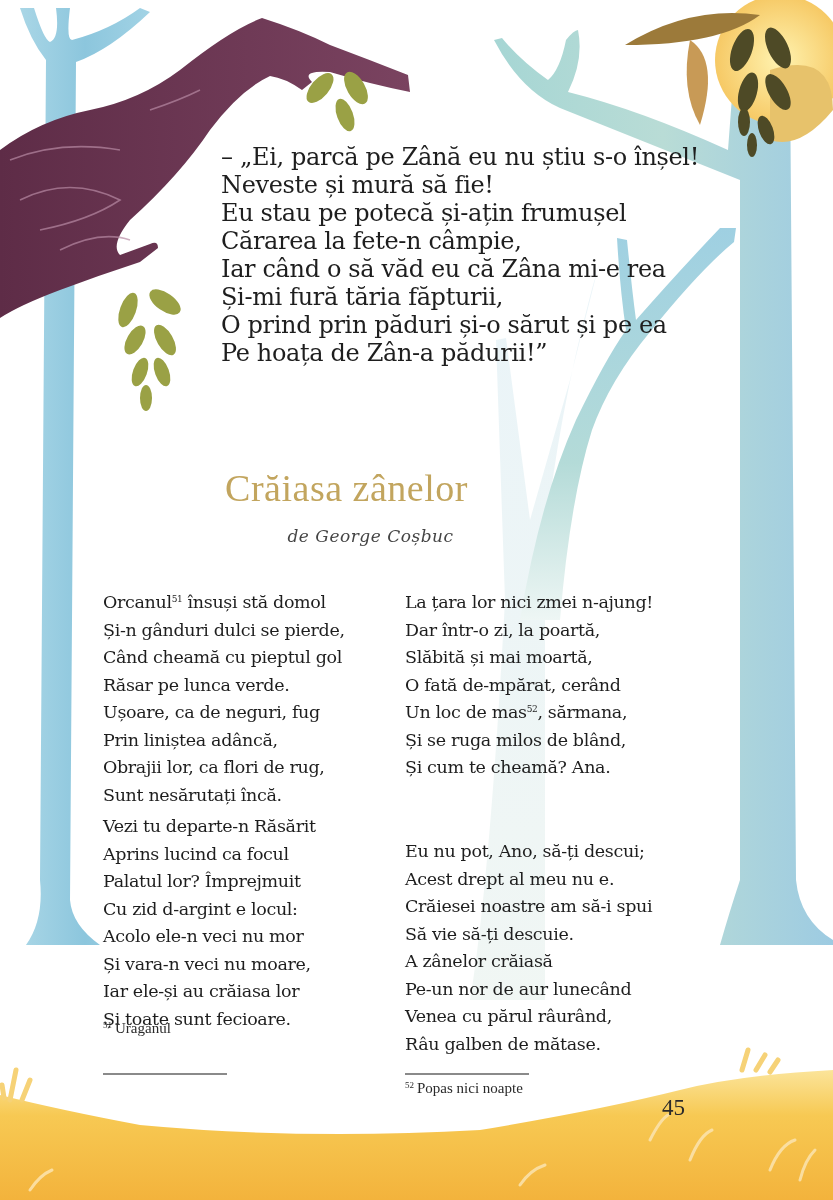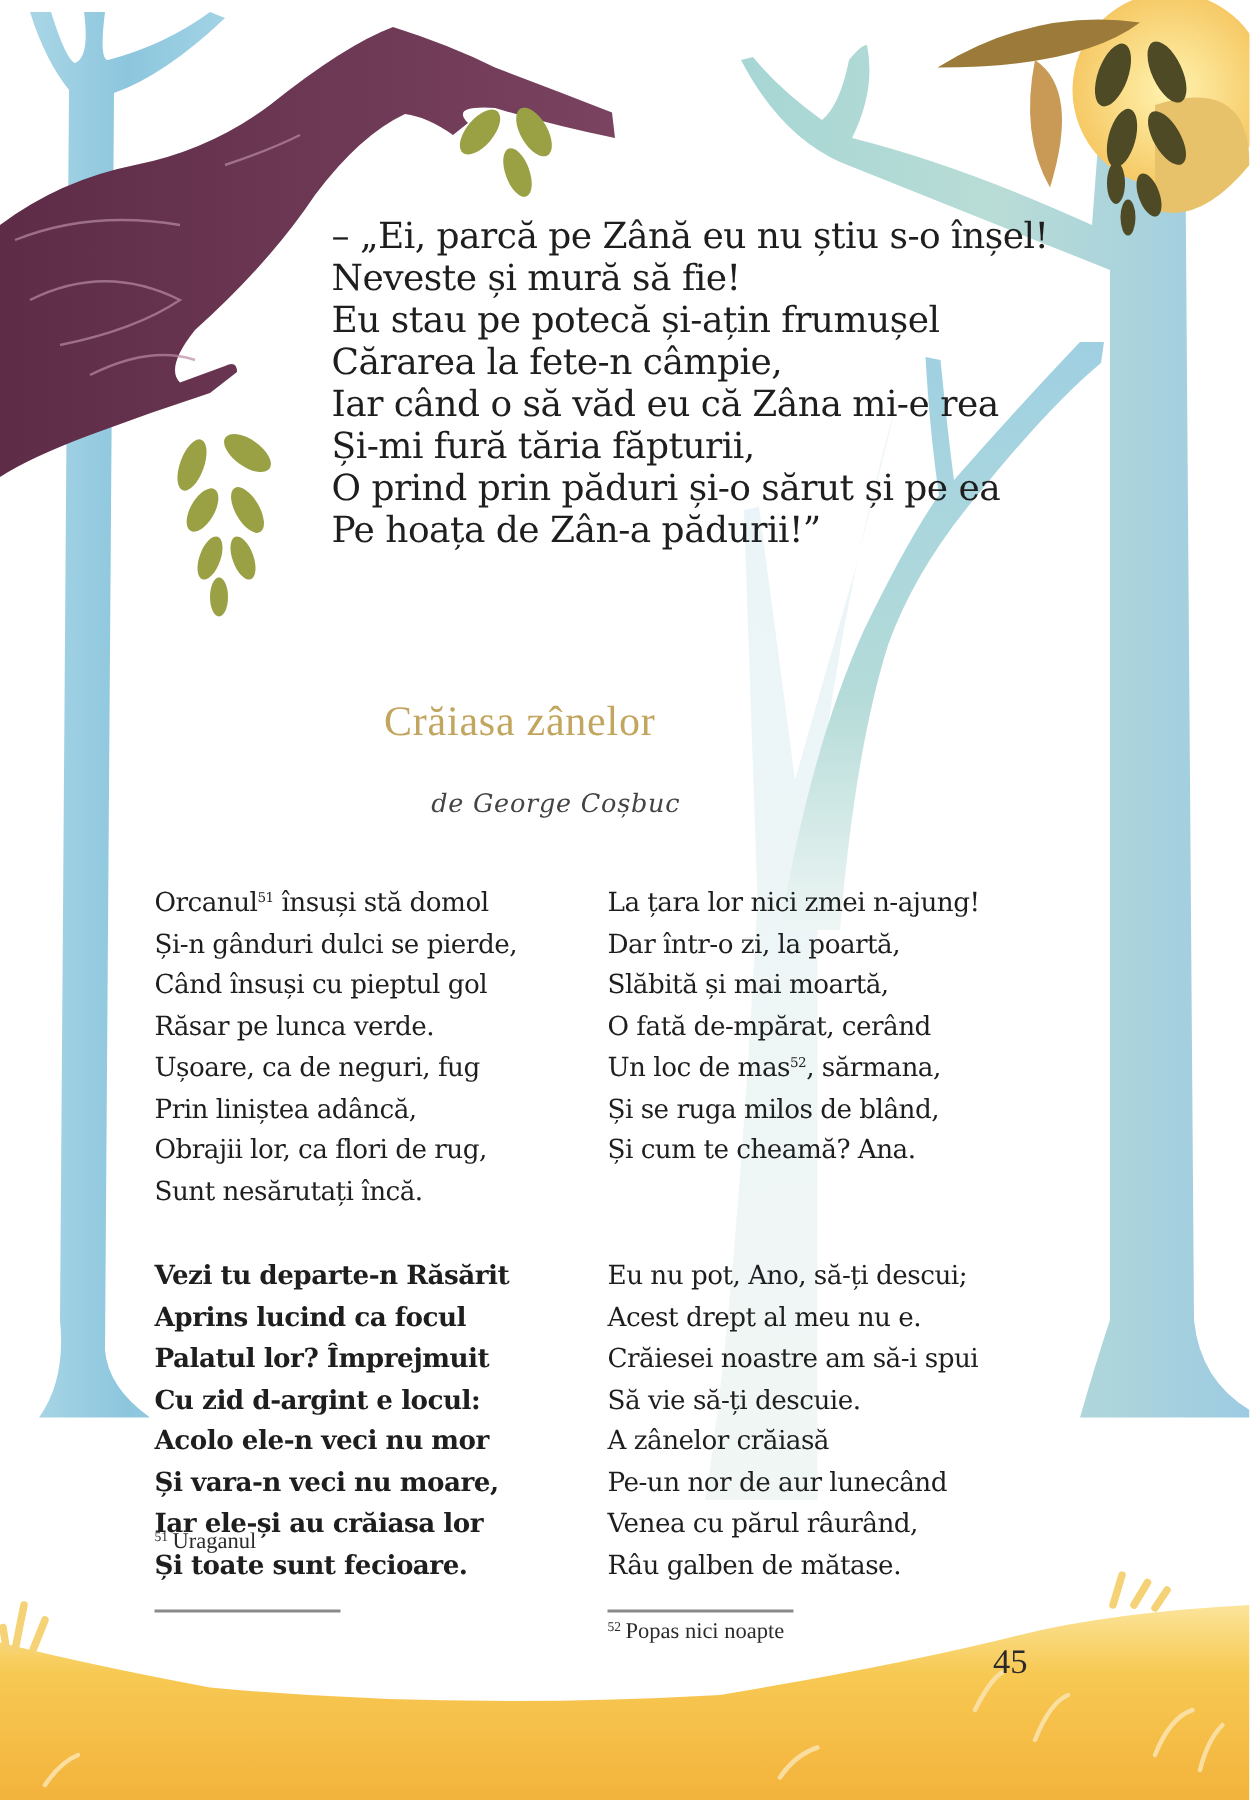--- a/index.html
+++ b/index.html
@@ -13,21 +13,21 @@
   .stanza { position: absolute; z-index: 2; }
   .line {
     font-family: "DejaVu Serif", serif;
     font-size: 17.5px; line-height: 27.5px; white-space: nowrap;
     letter-spacing: -0.35px; color: #1e1e1e;
   }
   .line sup { font-size: 9px; vertical-align: 6px; line-height: 0; }
   .intro .line { font-size: 24px; line-height: 28px; }
   .title {
     position: absolute; left: 0; width: 693px; top: 466px; text-align: center;
-    font-family: "Liberation Serif", serif; font-size: 28px; color: #c2a55e;
+    font-family: "Liberation Serif", serif; font-size: 38px; color: #c2a55e;
     letter-spacing: 0.5px; z-index: 2;
   }
   .author {
     position: absolute; left: 0; width: 711px; top: 526px; text-align: center;
     font-family: "DejaVu Serif", serif; font-style: italic; font-size: 17px;
     color: #444; letter-spacing: 0.5px; z-index: 2; padding-left: 30px; box-sizing: border-box;
   }
   .fn-rule { position: absolute; height: 1.5px; background: #8a8a8a; width: 124px; z-index: 2; }
   .footnote {
     position: absolute; z-index: 2; font-family: "Liberation Serif", serif;
@@ -147,29 +147,29 @@
 </div>
 
 <div class="title">Crăiasa zânelor</div>
 <div class="author">de George Coșbuc</div>
 
 <div class="stanza" style="left:103px; top:589px;">
   <div class="line">
     <span>Orcanul</span><sup>51</sup><span> însuși stă domol</span>
   </div>
   <div class="line">Și-n gânduri dulci se pierde,</div>
-  <div class="line">Când însuși cu pieptul gol</div>
+  <div class="line">Când cheamă cu pieptul gol</div>
   <div class="line">Răsar pe lunca verde.</div>
   <div class="line">Ușoare, ca de neguri, fug</div>
   <div class="line">Prin liniștea adâncă,</div>
   <div class="line">Obrajii lor, ca flori de rug,</div>
   <div class="line">Sunt nesărutați încă.</div>
 </div>
 
-<div class="stanza" style="left:103px; top:838px;font-weight:bold;">
+<div class="stanza" style="left:103px; top:813px;">
   <div class="line">Vezi tu departe-n Răsărit</div>
   <div class="line">Aprins lucind ca focul</div>
   <div class="line">Palatul lor? Împrejmuit</div>
   <div class="line">Cu zid d-argint e locul:</div>
   <div class="line">Acolo ele-n veci nu mor</div>
   <div class="line">Și vara-n veci nu moare,</div>
   <div class="line">Iar ele-și au crăiasa lor</div>
   <div class="line">Și toate sunt fecioare.</div>
 </div>
 

